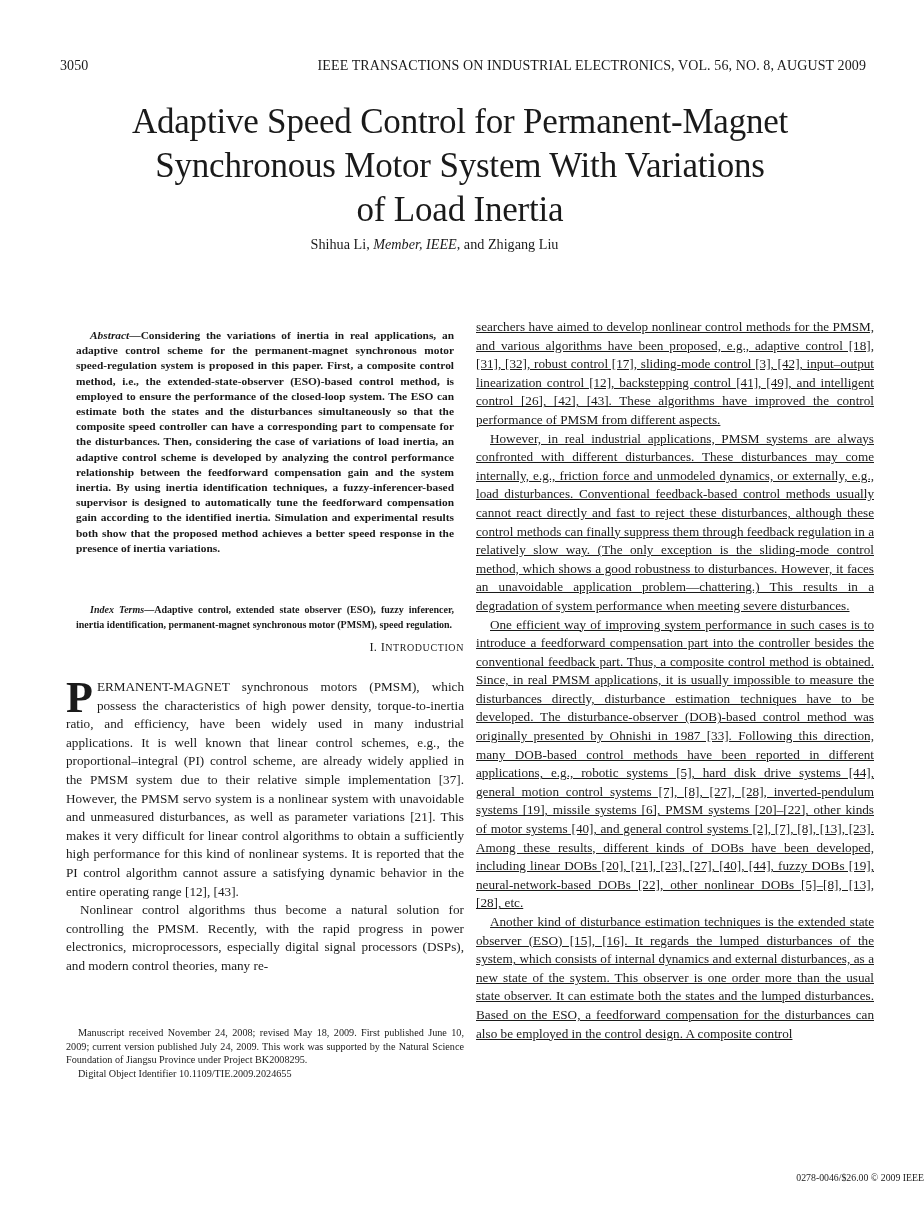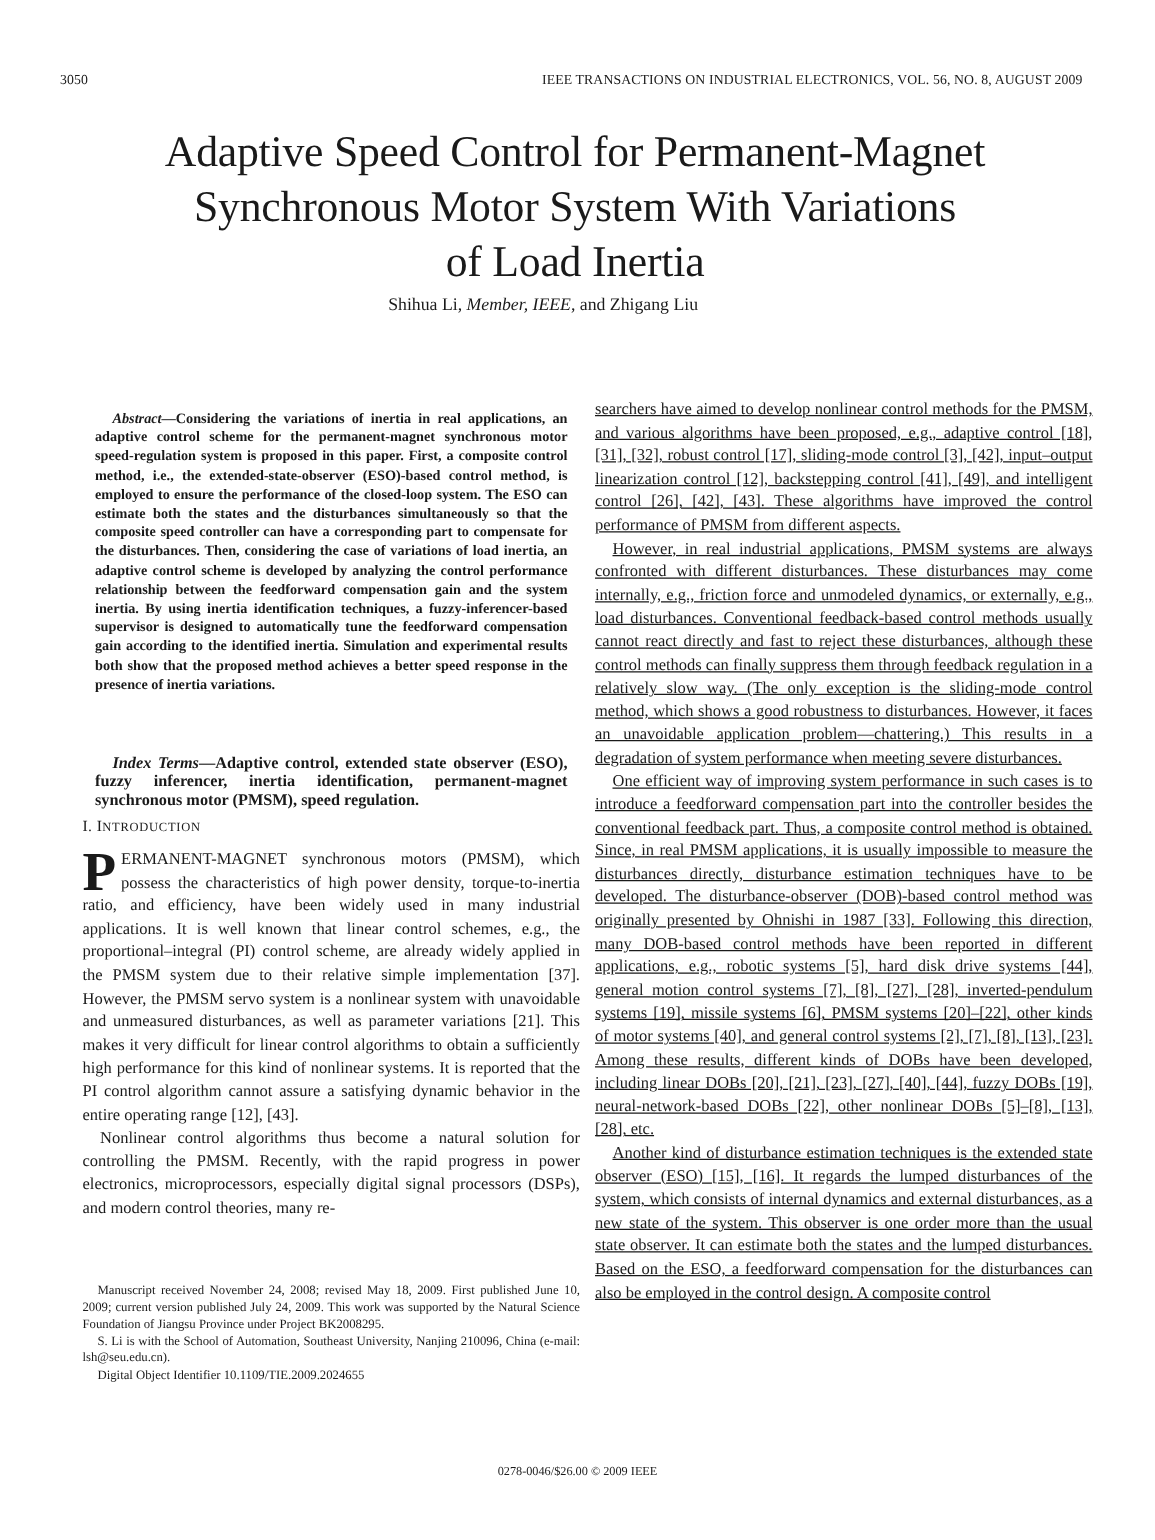--- a/index.html
+++ b/index.html
@@ -1,45 +1,45 @@
 <!DOCTYPE html>
 <html><head>
 <meta charset="utf-8">
 <style>
   html, body { margin: 0; padding: 0; background: #ffffff; }
   body { width: 924px; height: 1232px; position: relative; overflow: hidden;
          font-family: "Liberation Serif", "DejaVu Serif", serif; color: #1a1a1a; }
-  .running-head { position: absolute; top: 58px; left: 48px; right: 58px; height: 14px;
-                  font-size: 11px; letter-spacing: 0.1px; }
+  .running-head { position: absolute; top: 58px; left: 60px; right: 58px; height: 14px;
+                  font-size: 14px; letter-spacing: 0.1px; }
   .running-head .pg { position: absolute; left: 0; top: 0; }
   .running-head .jr { position: absolute; right: 0; top: 0; }
   .title { position: absolute; top: 100px; left: 0; width: 920px; text-align: center;
            font-size: 35px; line-height: 44px; font-weight: normal; margin: 0; letter-spacing: -0.2px; }
   .authors { position: absolute; top: 236px; left: 0; width: 869px; text-align: center;
              font-size: 14.2px; }
   .col { position: absolute; width: 398px; font-size: 13.2px; line-height: 18.6px; text-align: justify; }
   .col-left { left: 66px; }
   .col-right { left: 476px; }
   .abstract { top: 318px; font-weight: bold; font-size: 11.4px; line-height: 15.2px; }
   .abstract p, .indexterms p { margin: 10px; text-indent: 14px; }
   .abstract .lead, .indexterms .lead { font-style: italic; }
-  .indexterms { top: 592px; font-weight: bold; font-size: 13px; line-height: 15.2px; }
-  .section-head { position: absolute; top: 654px; left: 66px; width: 398px; text-align: left;
+  .indexterms { top: 592px; font-weight: bold; font-size: 10px; line-height: 15.2px; }
+  .section-head { position: absolute; top: 640px; left: 66px; width: 398px; text-align: right;
                   font-size: 12.5px; letter-spacing: 0.3px; }
   .section-head .sc { font-size: 10px; letter-spacing: 0.6px; }
   .intro { top: 678px; }
   .intro p { margin: 0; text-indent: 14px; }
   .intro p.first { text-indent: 0; }
   .dropcap { float: left; font-weight: bold; font-size: 44px; line-height: 34px; margin: 3px 4px 0 0; }
   .footnotes { top: 1026px; font-size: 10.2px; line-height: 13.6px; }
   .footnotes p { margin: 0; text-indent: 12px; }
   .col-right.body { top: 318px; text-decoration: underline; }
   .col-right.body p { margin: 0; text-indent: 14px; }
   .col-right.body p.cont { text-indent: 0; }
-  .copyright { position: absolute; top: 1172px; left: 0; width: 924px; text-align: center; font-size: 9.8px; }
+  .copyright { position: absolute; top: 1172px; left: 0; width: 924px; text-align: right; font-size: 9.8px; }
 </style>
 </head>
 <body>
 
 <div class="running-head">
   <span class="pg">3050</span>
   <span class="jr">IEEE TRANSACTIONS ON INDUSTRIAL ELECTRONICS, VOL. 56, NO. 8, AUGUST 2009</span>
 </div>
 
 <h1 class="title">
@@ -64,21 +64,20 @@
   <span>I. </span><span>I</span><span class="sc">NTRODUCTION</span>
 </div>
 
 <div class="col col-left intro">
   <p class="first"><span class="dropcap">P</span><span>ERMANENT-MAGNET synchronous motors (PMSM), which possess the characteristics of high power density, torque-to-inertia ratio, and efficiency, have been widely used in many industrial applications. It is well known that linear control schemes, e.g., the proportional–integral (PI) control scheme, are already widely applied in the PMSM system due to their relative simple implementation [37]. However, the PMSM servo system is a nonlinear system with unavoidable and unmeasured disturbances, as well as parameter variations [21]. This makes it very difficult for linear control algorithms to obtain a sufficiently high performance for this kind of nonlinear systems. It is reported that the PI control algorithm cannot assure a satisfying dynamic behavior in the entire operating range [12], [43].</span></p>
   <p>Nonlinear control algorithms thus become a natural solution for controlling the PMSM. Recently, with the rapid progress in power electronics, microprocessors, especially digital signal processors (DSPs), and modern control theories, many re-</p>
 </div>
 
 <div class="col col-left footnotes">
   <p>Manuscript received November 24, 2008; revised May 18, 2009. First published June 10, 2009; current version published July 24, 2009. This work was supported by the Natural Science Foundation of Jiangsu Province under Project BK2008295.</p>
-  <p>S. Li is with the School of Automation, Southeast University, Nanjing 210096, China (e-mail: lsh@seu.edu.cn).</p>
   <p>Digital Object Identifier 10.1109/TIE.2009.2024655</p>
 </div>
 
 <div class="col col-right body">
   <p class="cont">searchers have aimed to develop nonlinear control methods for the PMSM, and various algorithms have been proposed, e.g., adaptive control [18], [31], [32], robust control [17], sliding-mode control [3], [42], input–output linearization control [12], backstepping control [41], [49], and intelligent control [26], [42], [43]. These algorithms have improved the control performance of PMSM from different aspects.</p>
   <p>However, in real industrial applications, PMSM systems are always confronted with different disturbances. These disturbances may come internally, e.g., friction force and unmodeled dynamics, or externally, e.g., load disturbances. Conventional feedback-based control methods usually cannot react directly and fast to reject these disturbances, although these control methods can finally suppress them through feedback regulation in a relatively slow way. (The only exception is the sliding-mode control method, which shows a good robustness to disturbances. However, it faces an unavoidable application problem—chattering.) This results in a degradation of system performance when meeting severe disturbances.</p>
   <p>One efficient way of improving system performance in such cases is to introduce a feedforward compensation part into the controller besides the conventional feedback part. Thus, a composite control method is obtained. Since, in real PMSM applications, it is usually impossible to measure the disturbances directly, disturbance estimation techniques have to be developed. The disturbance-observer (DOB)-based control method was originally presented by Ohnishi in 1987 [33]. Following this direction, many DOB-based control methods have been reported in different applications, e.g., robotic systems [5], hard disk drive systems [44], general motion control systems [7], [8], [27], [28], inverted-pendulum systems [19], missile systems [6], PMSM systems [20]–[22], other kinds of motor systems [40], and general control systems [2], [7], [8], [13], [23]. Among these results, different kinds of DOBs have been developed, including linear DOBs [20], [21], [23], [27], [40], [44], fuzzy DOBs [19], neural-network-based DOBs [22], other nonlinear DOBs [5]–[8], [13], [28], etc.</p>
   <p>Another kind of disturbance estimation techniques is the extended state observer (ESO) [15], [16]. It regards the lumped disturbances of the system, which consists of internal dynamics and external disturbances, as a new state of the system. This observer is one order more than the usual state observer. It can estimate both the states and the lumped disturbances. Based on the ESO, a feedforward compensation for the disturbances can also be employed in the control design. A composite control</p>
 </div>
 

